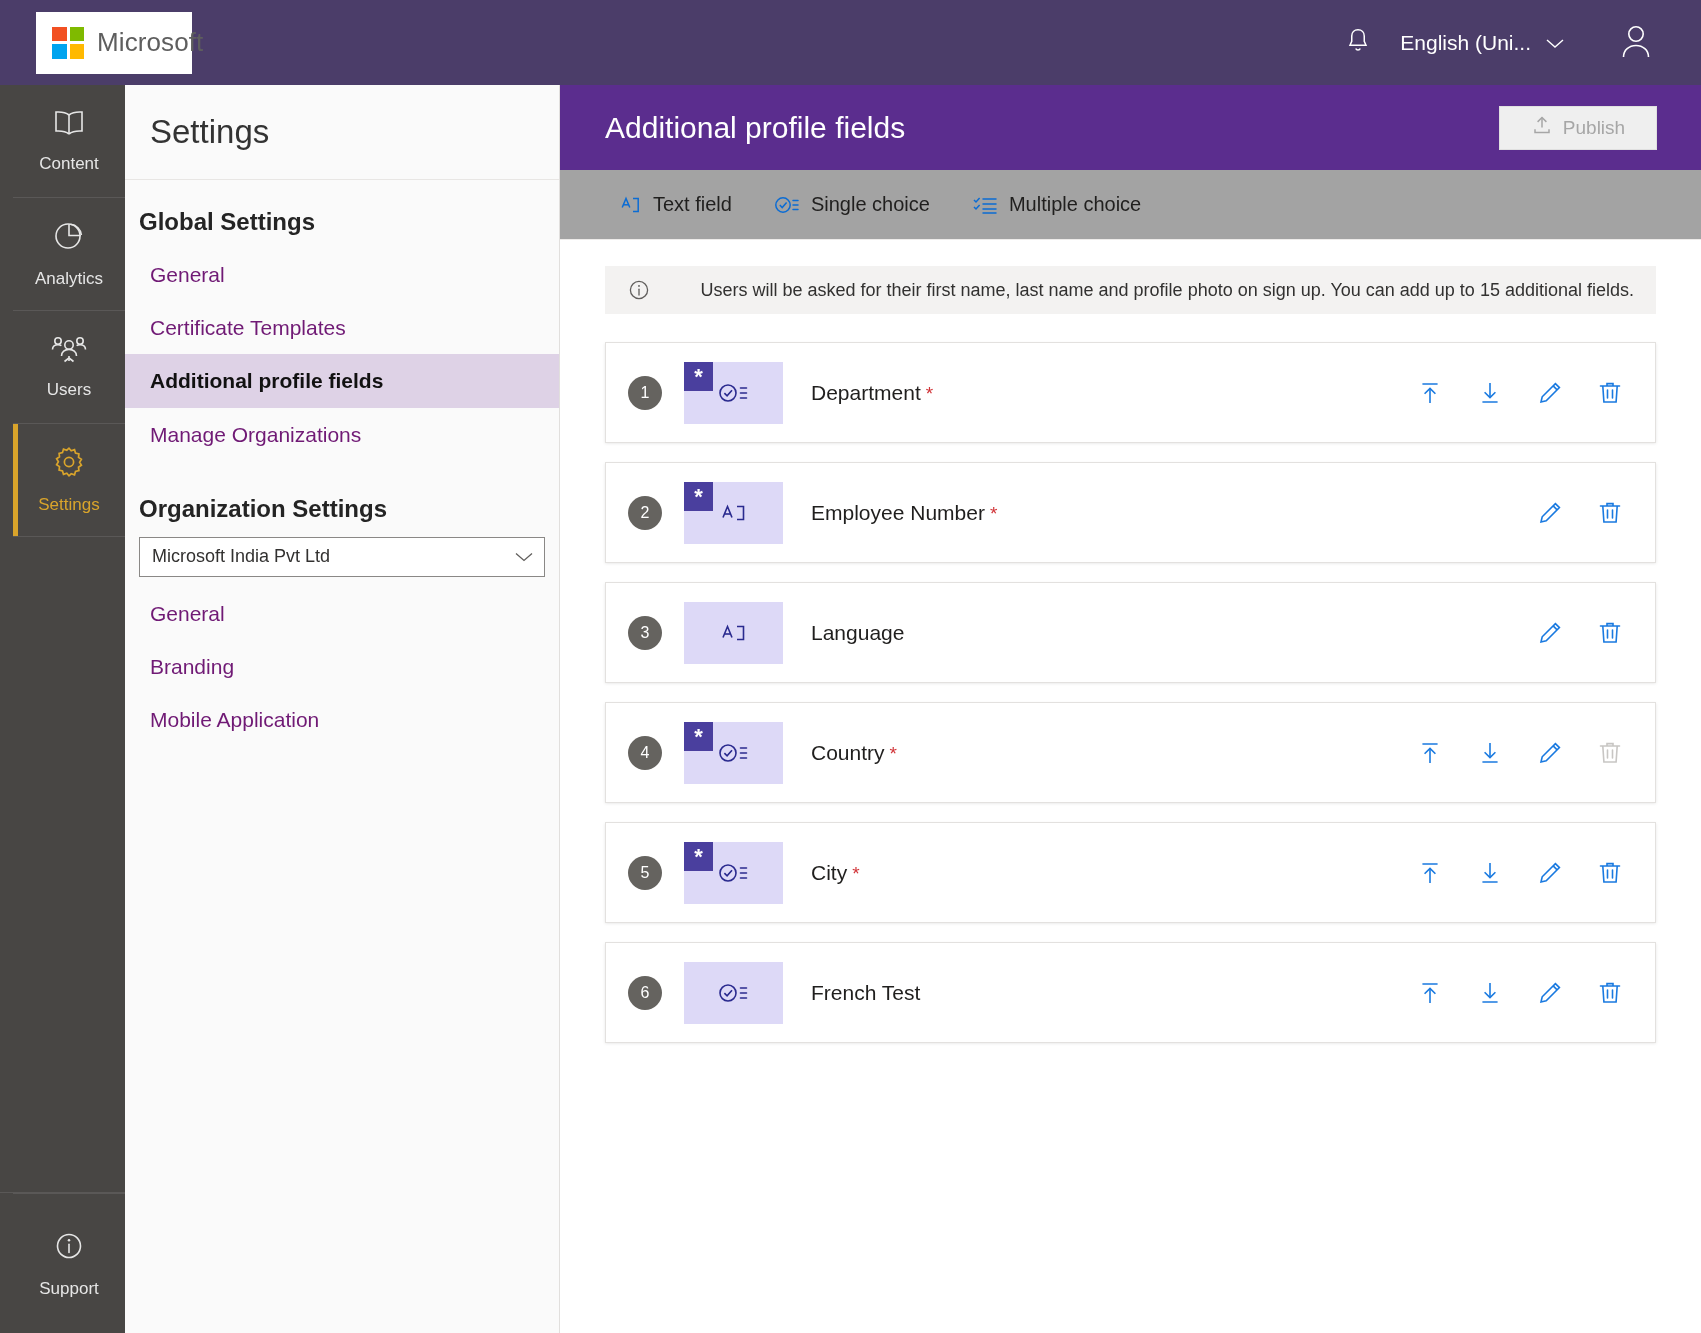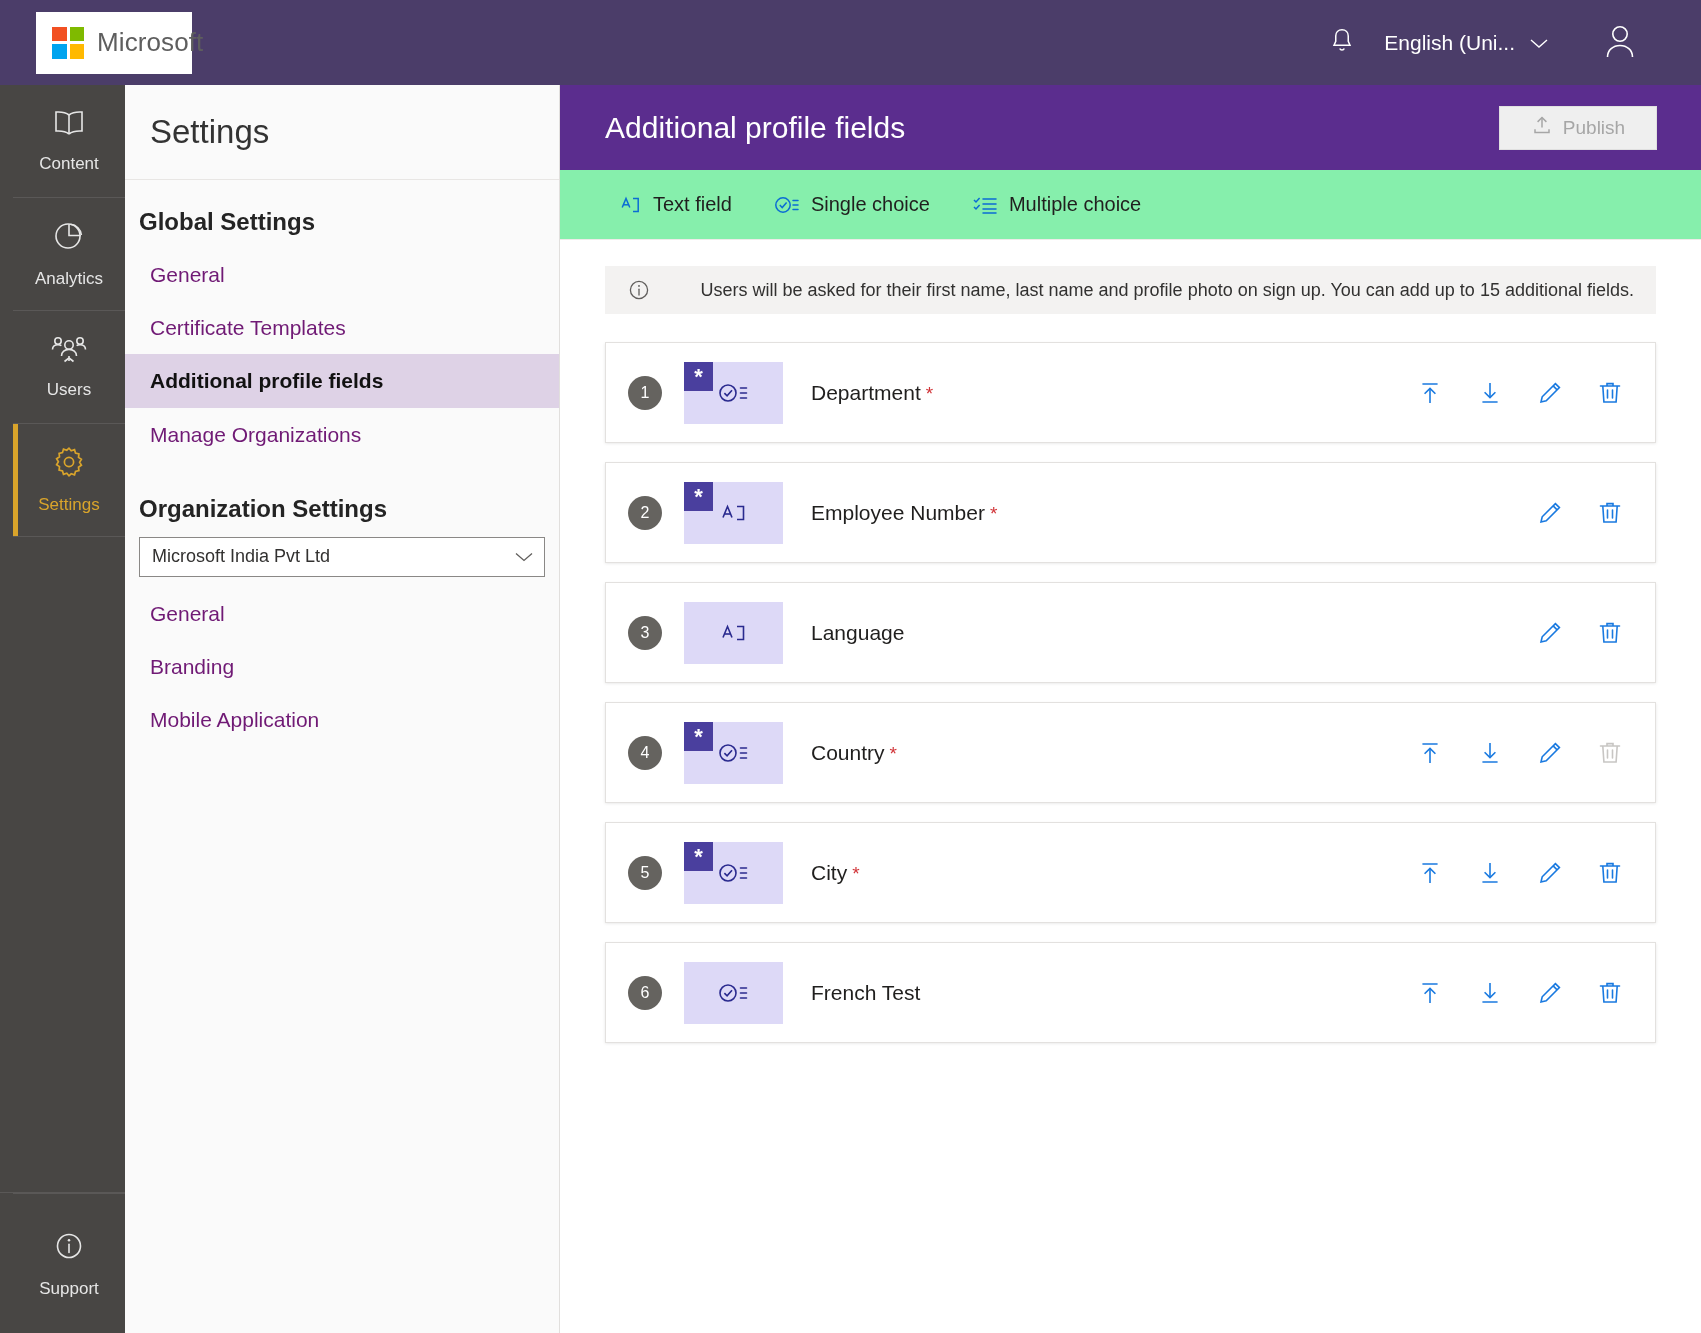--- a/index.html
+++ b/index.html
@@ -37,21 +37,21 @@
   .ms-q2 { background: #7fba00; }
   .ms-q3 { background: #00a4ef; }
   .ms-q4 { background: #ffb900; }
   .ms-word { font-size: 26px; color: #5e5e5e; font-family: "Liberation Sans", sans-serif; letter-spacing: .1px;}
 
   .topbar-right {
     margin-left: auto;
     display: flex;
     align-items: center;
     gap: 0;
-    padding-right: 46px;
+    padding-right: 30px;
     color: #ffffff;
   }
   .bell-btn { width: 56px; height: 56px; display:flex; align-items:center; justify-content:center; cursor: pointer;}
   .lang-btn {
     display: flex; align-items: center; gap: 14px;
     font-size: 21px; color: #ffffff; padding: 8px 14px; cursor: pointer;
     white-space: nowrap;
   }
   .avatar-btn { width: 70px; height: 62px; display:flex; align-items:center; justify-content:center; margin-left: 22px; cursor:pointer;}
 
@@ -157,21 +157,21 @@
     font-size: 19px;
     cursor: not-allowed;
   }
   .toolbar {
     height: 70px;
     display: flex; align-items: center;
     gap: 42px;
     padding-left: 58px;
     border-bottom: 1px solid #edebe9;
     flex: 0 0 70px;
-    background: #86efac;
+    background: #a3a3a3;
   }
   .tool-item { display: flex; align-items: center; gap: 11px; font-size: 20px; color: #201f1e; cursor: pointer;}
   .tool-item .ic { color: #0b6cd4; display: flex; align-items:center;}
 
   .main-scroll { flex: 1 1 auto; overflow: hidden; padding: 26px 45px 0 45px; }
 
   .info-bar {
     background: #f3f2f1;
     height: 48px;
     display: flex; align-items: center;

